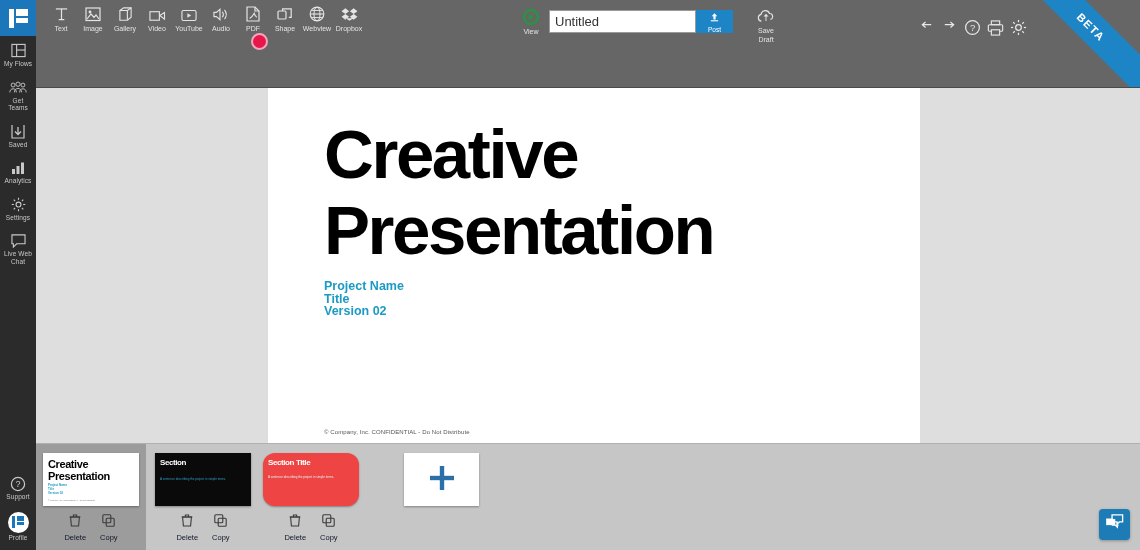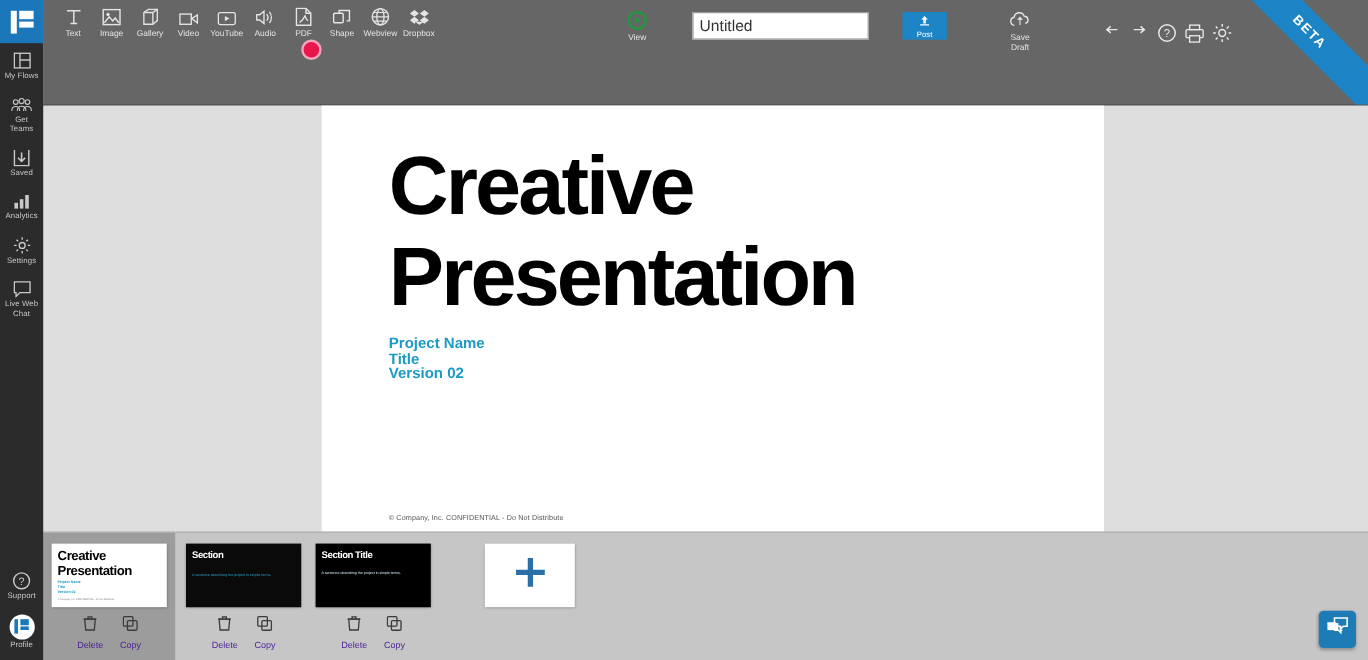--- a/index.html
+++ b/index.html
@@ -61,21 +61,21 @@
   .tool .t-lbl { font-size: 7px; line-height: 9px; margin-top: 2px; white-space: nowrap; }
 
   #record-btn {
     position: absolute; left: 215px; top: 33px;
     width: 17px; height: 17px; border-radius: 50%;
     background: #e8174b; border: 2px solid #f3a7bd; cursor: pointer;
   }
 
   
   #center-cluster {
-    position: absolute; left: 481px; top: 8px; display: flex; align-items: flex-start; gap: 28px;
+    position: absolute; left: 481px; top: 8px; display: flex; align-items: flex-start;
   }
   #view-btn {
     width: 28px; display: flex; flex-direction: column; align-items: center;
     cursor: pointer; margin-right: 4px; padding-top: 1px;
   }
   .play-circle {
     width: 16px; height: 16px; border-radius: 50%;
     border: 2px solid #1f9a3d; display: flex; align-items: center; justify-content: center;
   }
   .play-tri {
@@ -150,40 +150,40 @@
     position: absolute; top: 0; width: 110px; height: 107px;
     display: flex; flex-direction: column; align-items: center; padding-top: 9px;
   }
   .thumb-cell.selected { background: #9c9c9c; }
   .thumb-frame {
     width: 96px; height: 53px; overflow: hidden; position: relative;
     box-shadow: 0 1px 2px rgba(0,0,0,.35); cursor: pointer;
   }
   .tf-white { background: #fff; }
   .tf-black { background: #0a0a0a; }
-  .tf-teal  { background: #000000; }
+  .tf-teal  { background: #ef4444; border-radius: 12px; }
   .tt-title {
     position: absolute; left: 5px; top: 5px; font-weight: bold;
     letter-spacing: -.4px;
   }
   .tf-white .tt-title { font-size: 11px; line-height: 12px; color: #000; width: 86px; }
   .tf-black .tt-title { font-size: 8px; color: #fff; }
   .tf-teal  .tt-title { font-size: 8px; color: #fff; }
   .tt-sub { position: absolute; left: 5px; font-size: 3px; line-height: 4px; }
   .tf-white .tt-sub { top: 30px; color: #1b9bc4; font-weight: bold; }
   .tf-black .tt-sub { top: 24px; color: #2e9ec9; width: 70px; }
   .tf-teal  .tt-sub { top: 22px; color: #d8f1fa; width: 78px; }
   .tt-foot { position: absolute; left: 5px; top: 46px; font-size: 2px; color: #777; }
 
   .thumb-actions {
     display: flex; gap: 14px; margin-top: 7px; justify-content: center;
   }
   .thumb-act {
     display: flex; flex-direction: column; align-items: center;
-    color: #4c1d95; cursor: pointer;
+    color: #0f172a; cursor: pointer;
   }
   .thumb-act .ta-lbl { font-size: 7.5px; line-height: 10px; margin-top: 2px; }
 
   #add-slide {
     position: absolute; top: 9px; left: 368px; width: 75px; height: 53px;
     background: #fff; display: flex; align-items: center; justify-content: center;
     box-shadow: 0 1px 2px rgba(0,0,0,.35); cursor: pointer;
   }
 
   #chat-fab {

